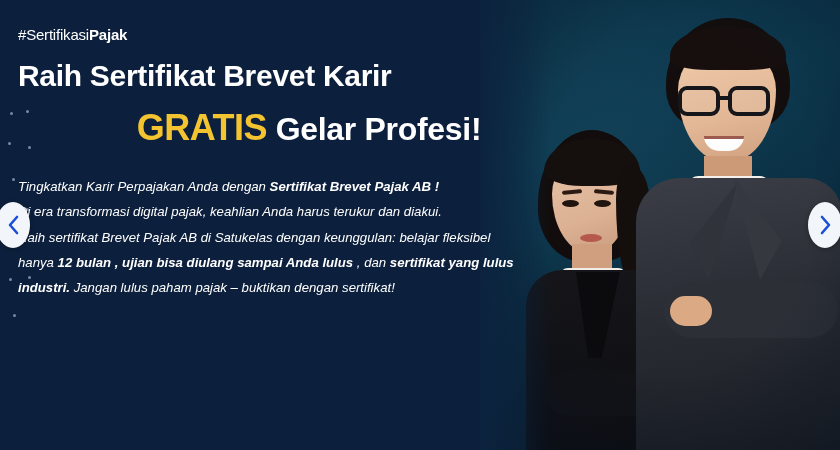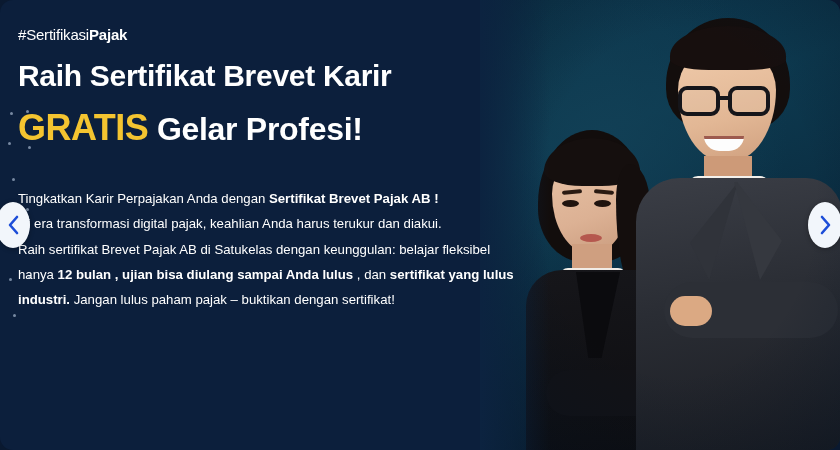--- a/index.html
+++ b/index.html
@@ -11,21 +11,20 @@
 
   
   .banner{
     position:relative;
     width:840px; height:450px;
     overflow:hidden;
     background:
       radial-gradient(ellipse 60% 90% at 50% 20%, rgba(26,51,92,0.85) 0%, rgba(12,30,58,0.0) 70%),
       linear-gradient(115deg,#0b1c36 0%,#102murky 0%,#0f2546 38%,#103157 58%,#0c2340 78%,#091a30 100%);
     background-color:#0c1f3c;
-    border-radius:13px;
   }
 
   
   .photo{
     position:absolute; top:0; right:0;
     width:360px; height:450px;
     background:
       radial-gradient(ellipse 70% 55% at 35% 30%, rgba(18,64,86,0.9) 0%, rgba(12,42,62,0.0) 72%),
       linear-gradient(160deg,#0c3349 0%,#0d3a50 30%,#0a2a3e 65%,#071d2c 100%);
   }
@@ -146,27 +145,27 @@
     font-weight:400; margin-bottom:16px;
   }
   .hashtag b{ font-weight:800; }
 
   .h1{
     font-size:30px; font-weight:800; color:#ffffff;
     letter-spacing:-0.3px; line-height:1.1; margin-bottom:16px;
   }
   .h2{
     font-size:32px; font-weight:800; color:#ffffff;
-    letter-spacing:-0.3px; line-height:1.1; margin-bottom:38px;
+    letter-spacing:-0.3px; line-height:1.1; margin-bottom:26px;text-align:center;
   }
   .h2 .gratis{ color:#f4c430; font-size:36px; letter-spacing:-0.5px;}
 
   .para{
     font-size:13.2px; color:#ffffff; line-height:1.93;
-    width:565px; font-weight:400;
+    width:565px; font-weight:400;font-style:italic;
   }
   .para b{ font-weight:800; }
 
   .cta{
     display:inline-block; margin-top:22px; margin-left:4px;
     background:#ffffff; color:#14213d;
     font-size:14px; font-weight:700;
     padding:14px 26px; border-radius:9px;
     text-decoration:underline; text-underline-offset:3px;
     border:none; cursor:pointer;

